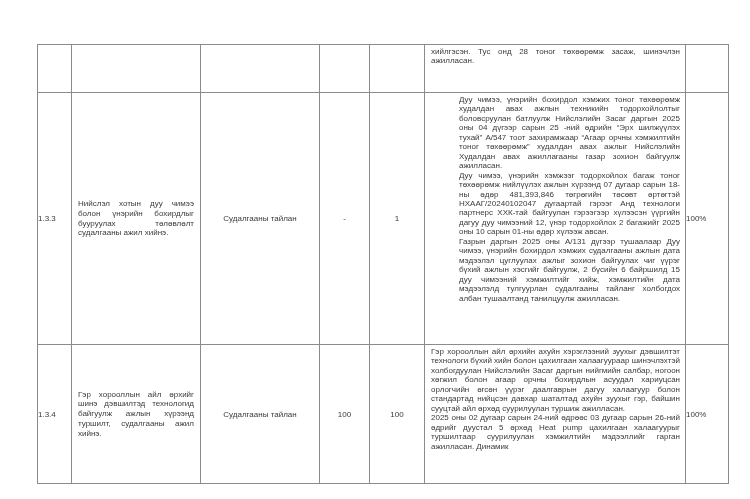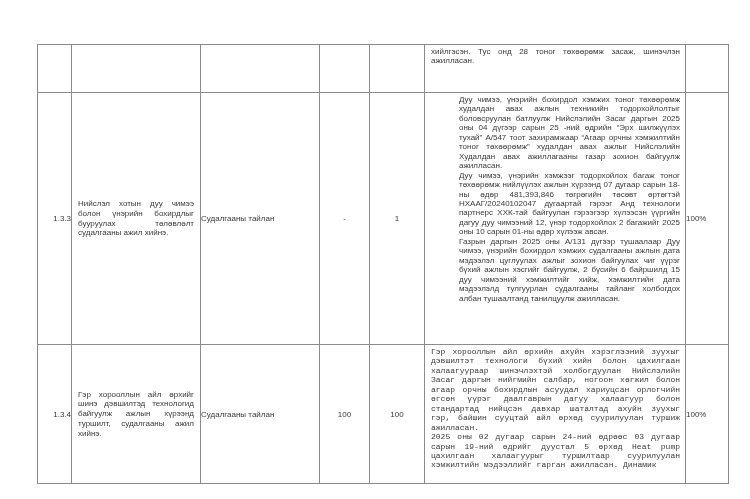--- a/index.html
+++ b/index.html
@@ -26,50 +26,50 @@
     border-collapse: collapse;
     table-layout: fixed;
   }
   table.report td {
     border: 1px solid #8b8b8b;
     font-size: 8px;
     padding: 0;
     overflow: hidden;
   }
   td.c-num {
-    text-align: right;
+    text-align: left;
     vertical-align: middle;
   }
   td.c-activity {
     vertical-align: middle;
   }
   td.c-activity .inner {
     padding: 2px 6px;
     text-align: justify;
     line-height: 9.8px;
   }
   td.c-indicator {
-    text-align: left;
+    text-align: center;
     vertical-align: middle;
     padding: 2px 9px;
   }
   td.c-val {
     text-align: center;
     vertical-align: middle;
   }
   td.c-perf {
     vertical-align: top;
   }
   td.c-perf .inner {
     padding: 2px 5px 0 6px;
     overflow: hidden;
   }
   tr.r0 .inner-h { height: 44px; overflow: hidden; }
   tr.r1 .inner-h { height: 248px; overflow: hidden; margin-left: 28px; }
-  tr.r2 .inner-h { height: 135px; overflow: hidden; font-family: Liberation Mono, monospace; }
+  tr.r2 .inner-h { height: 135px; overflow: hidden; }
   td.c-perf p {
     margin: 0;
     text-align: justify;
     line-height: 9.45px;
   }
   td.c-pct {
     text-align: left;
     vertical-align: middle;
   }
   tr.r0 { height: 48px; }
@@ -130,20 +130,20 @@
       <td class="c-num">1.3.4</td>
       <td class="c-activity">
             <div class="inner">Гэр хорооллын айл өрхийг шинэ дэвшилтэд технологид байгуулж ажлын хүрээнд туршилт, судалгааны ажил хийнэ.</div>
           </td>
       <td class="c-indicator">Судалгааны тайлан</td>
       <td class="c-val">100</td>
       <td class="c-val">100</td>
       <td class="c-perf">
         <div class="inner inner-h">
           <p>Гэр хорооллын айл өрхийн ахуйн хэрэглээний зуухыг дэвшилтэт технологи бүхий хийн болон цахилгаан халаагуураар шинэчлэхтэй холбогдуулан Нийслэлийн Засаг даргын нийгмийн салбар, ногоон хөгжил болон агаар орчны бохирдлын асуудал хариуцсан орлогчийн өгсөн үүрэг даалгаврын дагуу халаагуур болон стандартад нийцсэн давхар шаталтад ахуйн зуухыг гэр, байшин сууцтай айл өрхөд суурилуулан туршиж ажилласан.</p>
-          <p>2025 оны 02 дугаар сарын 24-ний өдрөөс 03 дугаар сарын 19-ний өдрийг дуустал 5 өрхөд Heat pump цахилгаан халаагуурыг туршилтаар суурилуулан хэмжилтийн мэдээллийг гарган ажилласан. Динамик</p>
+          <p>2025 оны 02 дугаар сарын 24-ний өдрөөс 03 дугаар сарын 26-ний өдрийг дуустал 5 өрхөд Heat pump цахилгаан халаагуурыг туршилтаар суурилуулан хэмжилтийн мэдээллийг гарган ажилласан. Динамик</p>
         </div>
       </td>
       <td class="c-pct">100%</td>
     </tr>
   </tbody>
     </table>
 </div>
 
 </body></html>

